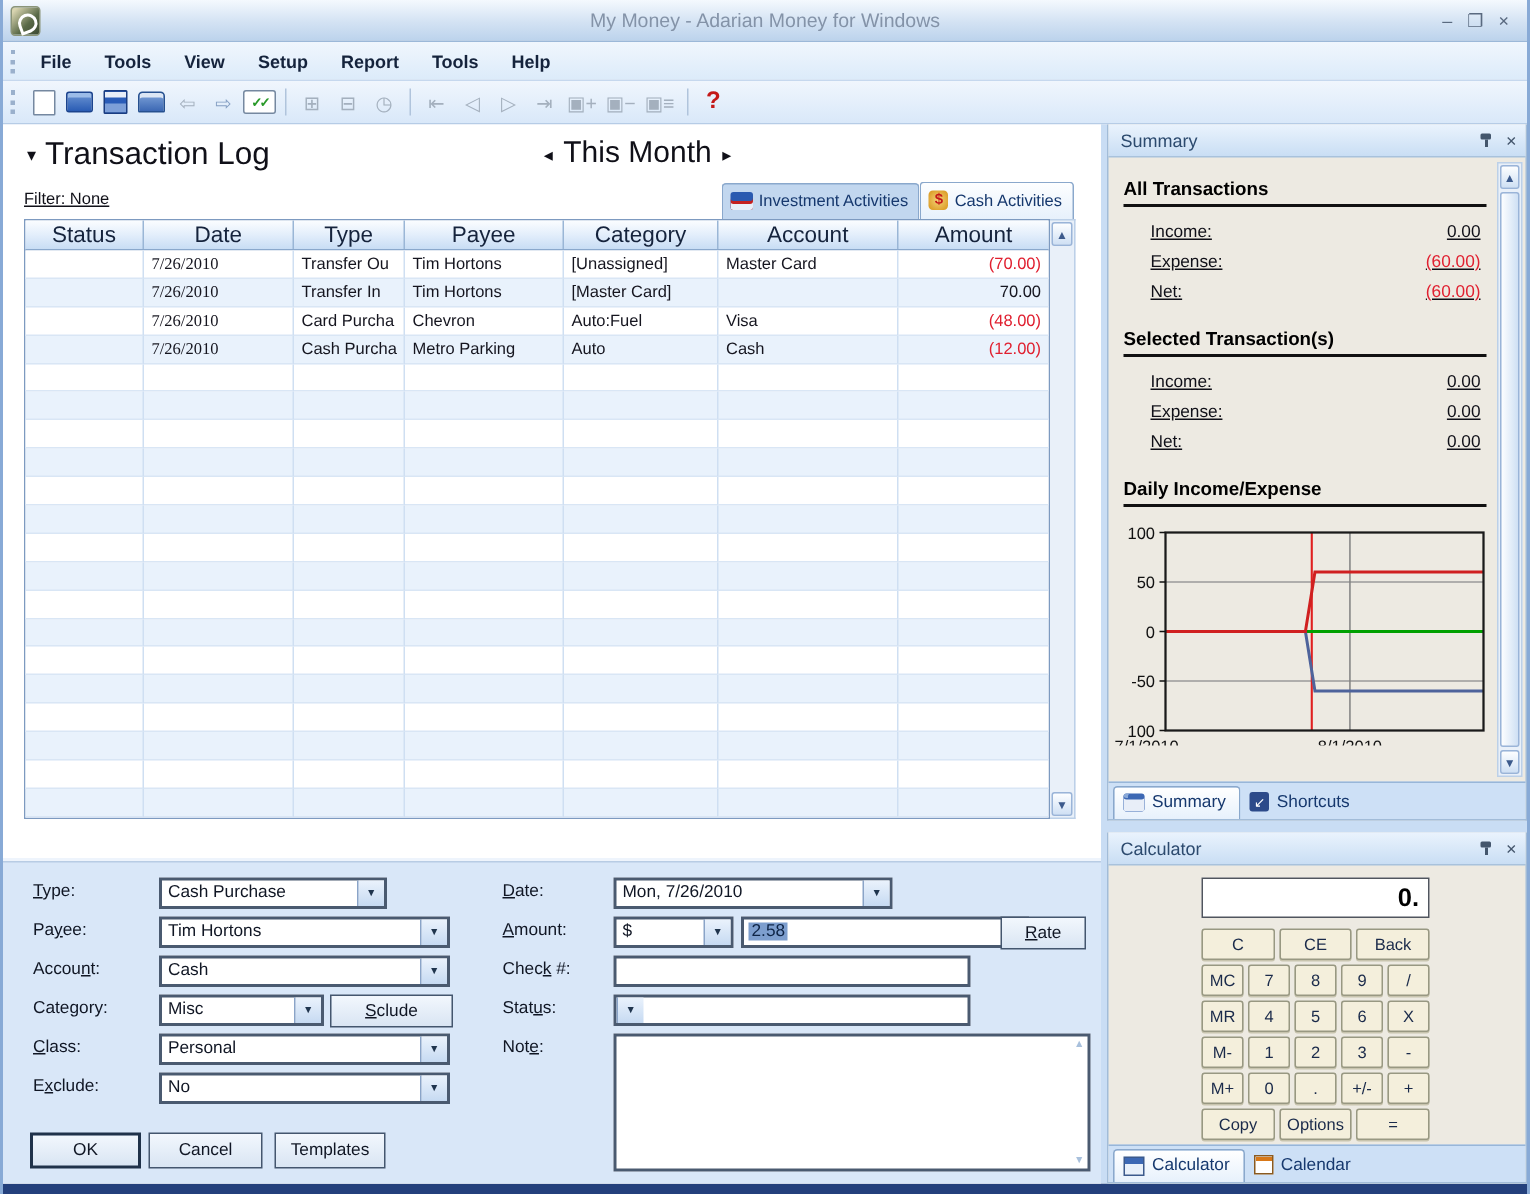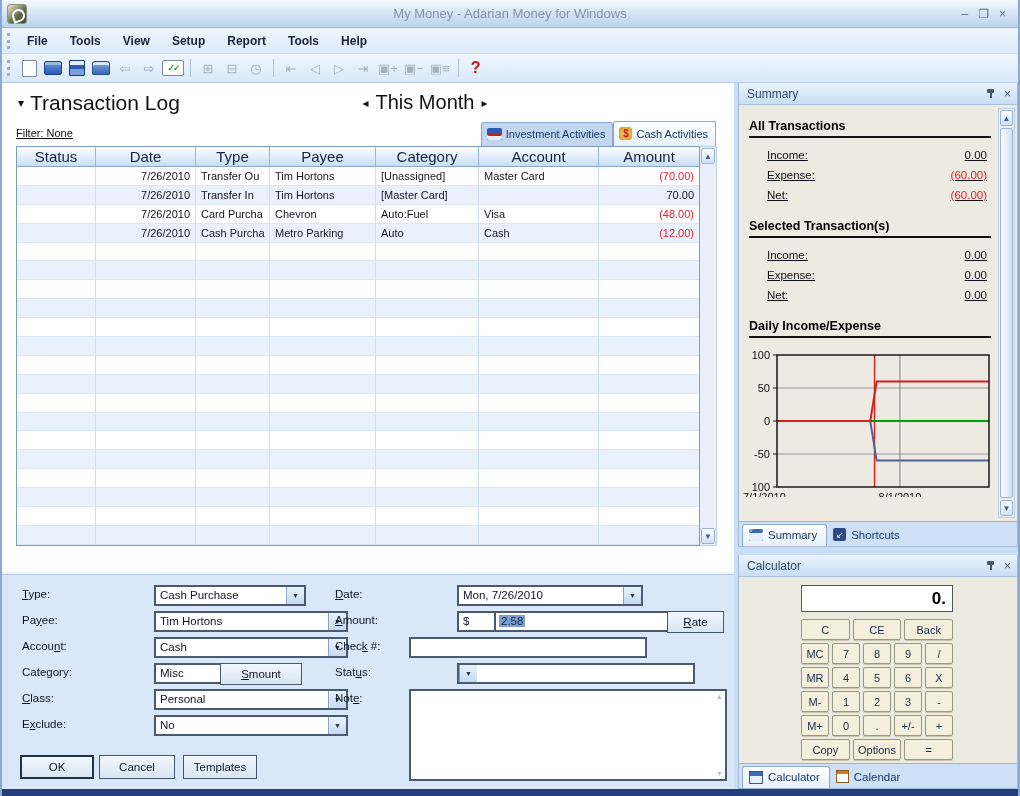--- a/index.html
+++ b/index.html
@@ -62,35 +62,35 @@
   .table{width:684px;border:1px solid #7d9ac0;}
   .thead{display:grid;grid-template-columns:79px 100px 74px 106px 103px 120px 100px;height:20px;
          background:linear-gradient(#fbfdff,#e3eefb 50%,#c8ddf4);border-bottom:1px solid #8aa8cc;}
   .th{font-size:15px;color:#15233c;text-align:center;line-height:19px;border-right:1px solid #9ab6d6;overflow:hidden;}
   .th:last-child{border-right:none;}
   .trow{display:grid;grid-template-columns:79px 100px 74px 106px 103px 120px 100px;height:18.9px;background:#fff;}
   .trow.alt{background:#e9f2fc;}
   .tc{font-size:11px;color:#15151f;line-height:18px;padding:0 5px;border-right:1px solid #cfdff2;
       border-bottom:1px solid #d9e6f5;white-space:nowrap;overflow:hidden;}
   .tc:last-child{border-right:none;}
-  .tc.c1{text-align:right;}
+  .tc.c1{text-align:left;font-family:Liberation Serif, serif;}
   .tc.c6{text-align:right;}
   .tc.neg{color:#e02030;}
   
   .vscroll{width:17px;background:#e9f0f9;border:1px solid #bcd0e8;border-left:none;display:flex;flex-direction:column;}
   .sarr{height:16px;display:flex;align-items:center;justify-content:center;font-size:8px;color:#3c5a8c;
         background:linear-gradient(#fdfeff,#cfe0f4);border:1px solid #9ab4d8;border-radius:2px;margin:1px;}
   .strack{flex:1;}
   .sthumb{flex:1;margin:1px;background:linear-gradient(90deg,#fdfeff,#cfe0f4);border:1px solid #9ab4d8;border-radius:2px;}
   
   .formarea{position:absolute;top:489px;left:0;right:0;bottom:0;background:#d9e7f8;border-top:2px solid #eef4fc;
             box-shadow:inset 0 1px 0 #b8cce4;}
   .flabel{position:absolute;font-size:11.5px;color:#101624;}
   .mn{text-decoration:underline;}
-  .combo{position:absolute;height:21px;background:#fff;border:2px solid #4a5a70;display:flex;margin-left:48px;}
+  .combo{position:absolute;height:21px;background:#fff;border:2px solid #4a5a70;display:flex;}
   .cval{flex:1;font-size:11.5px;line-height:17px;padding-left:4px;color:#101624;white-space:nowrap;overflow:hidden;}
   .cbtn{width:18px;background:linear-gradient(#eaf2fc,#c6daf2);border-left:1px solid #8aa4c8;display:flex;align-items:center;justify-content:center;}
   .carr{font-size:7px;color:#20354e;}
   .tinput{position:absolute;height:21px;background:#fff;border:2px solid #4a5a70;font-size:11.5px;line-height:17px;padding-left:3px;}
   .selection{background:#7d9ece;color:#0e2446;padding:0 2px;font-size:11.5px;}
   .fbtn{position:absolute;height:22px;background:linear-gradient(#f2f7fd,#d9e5f3);border:1px solid #44566e;
         font-size:11.5px;color:#101624;display:flex;align-items:center;justify-content:center;}
   .notebox{position:absolute;background:#fff;border:2px solid #4a5a70;}
   .nup,.ndn{position:absolute;right:2px;font-size:7px;color:#a8c0dc;}
   .nup{top:2px;} .ndn{bottom:2px;}
@@ -446,21 +446,21 @@
         </div>
 
         <label class="flabel" style="left:20px;top:92px"><span>Cate</span><span class="mn">g</span><span>ory:</span></label>
         <div class="combo" style="left:104px;top:89px;width:110px">
           <span class="cval">Misc</span>
           <span class="cbtn">
               <span class="carr">▼</span>
             </span>
         </div>
         <div class="fbtn" style="left:218px;top:89px;width:82px">
-            <span><span></span><span class="mn">S</span><span>mount</span></span>
+            <span><span></span><span class="mn">S</span><span>clude</span></span>
           </div>
 
         <label class="flabel" style="left:20px;top:118px"><span></span><span class="mn">C</span><span>lass:</span></label>
         <div class="combo" style="left:104px;top:115px;width:194px">
           <span class="cval">Personal</span>
           <span class="cbtn">
               <span class="carr">▼</span>
             </span>
         </div>
 

